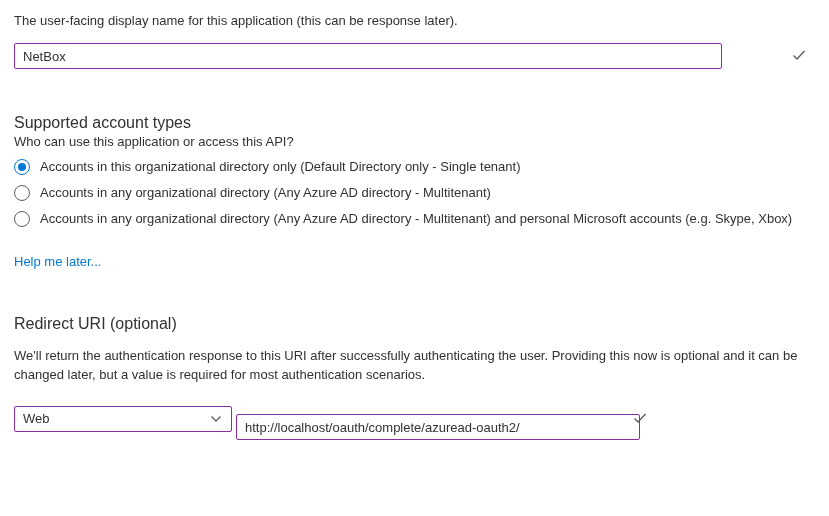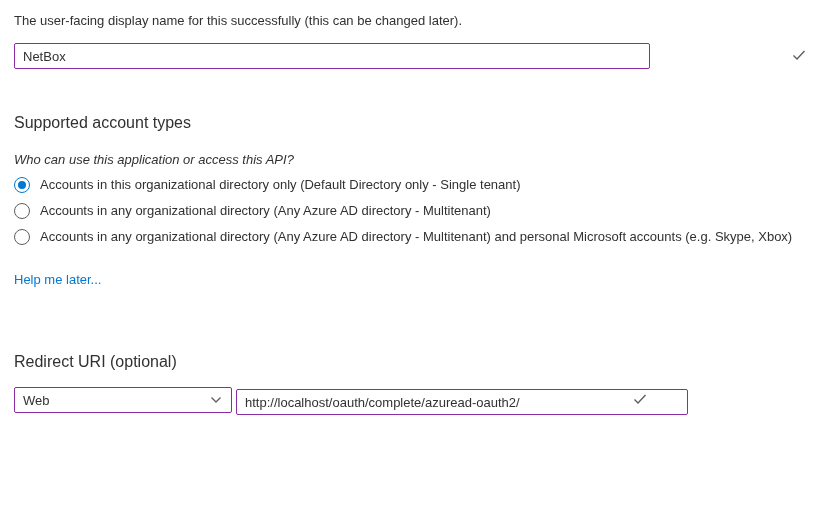--- a/index.html
+++ b/index.html
@@ -27,21 +27,21 @@
   }
   .desc {
     font-size: 13px;
     line-height: 18px;
     margin-top: 12px;
     color: #323130;
   }
 
   .text-input {
     display: block;
-    width: 636px;
+    width: 708px;
     height: 26px;
     margin-top: 13px;
     border: 1.5px solid #8a2da5;
     border-radius: 2px;
     font-family: "Liberation Sans", "DejaVu Sans", sans-serif;
     font-size: 13px;
     color: #323130;
     padding: 0 28px 0 8px;
     outline: none;
     background: #fff;
@@ -50,21 +50,21 @@
   .input-wrap .valid-icon {
     position: absolute;
     right: 8px; top: 50%;
     margin-top: -1px;
     transform: translateY(-50%);
     width: 16px; height: 16px;
     pointer-events: none;
   }
 
   .title-accounts { margin-top: 44px; }
-  .question { margin-top: 18px; font-style: italic; }
+  .question { margin-top: 0; }
 
   .radio-list { margin-top: 8px; }
   .radio-row {
     display: flex;
     align-items: flex-start;
     height: 26px;
     cursor: pointer;
   }
   .radio {
     width: 16px; height: 16px;
@@ -92,21 +92,21 @@
 
   .help-link {
     display: inline-block;
     margin-top: 17px;
     font-size: 13px;
     color: #0078d4;
     text-decoration: none;
     cursor: pointer;
   }
 
-  .title-redirect { margin-top: 64px; }
+  .title-redirect { margin-top: 44px; }
   .redirect-desc {
     font-size: 13px;
     line-height: 19px;
     margin-top: 12px;
     width: 801px;
   }
 
   .uri-row {
     display: flex;
     margin-top: 13px;
@@ -127,38 +127,38 @@
     color: #323130;
     cursor: pointer;
   }
   .platform-select .chevron-icon {
     position: absolute;
     right: 8px; top: 50%;
     transform: translateY(-50%);
     width: 14px; height: 14px;
   }
   .uri-wrap { position: relative; width: 420px; }
-  .uri-wrap .text-input { width: 452px; margin-top: 4px; }
+  .uri-wrap .text-input { width: 404px; margin-top: 17px; }
   .uri-wrap .valid-icon {
     position: absolute;
     right: 8px; top: 50%;
     margin-top: -1px;
     transform: translateY(-50%);
     width: 16px; height: 16px;
     pointer-events: none;
   }
 </style>
 </head>
 <body>
 
 <div class="page">
 
   
 
-  <p class="desc">The user-facing display name for this successfully (this can be changed later).</p>
+  <p class="desc">The user-facing display name for this application (this can be response later).</p>
 
   <div class="input-wrap" style="margin-top:13px;">
     <input class="text-input" style="margin-top: 0px;" type="text" value="NetBox">
     <svg class="valid-icon" viewBox="0 0 16 16">
       <path d="M2.5 8.5 L6 12 L13.5 4" fill="none" stroke="#605e5c" stroke-width="1.4"></path>
     </svg>
   </div>
 
   
   <h2 class="section-title title-accounts">Supported account types</h2>
@@ -178,20 +178,21 @@
       <span class="radio"></span>
       <span class="radio-label">Accounts in any organizational directory (Any Azure AD directory - Multitenant) and personal Microsoft accounts (e.g. Skype, Xbox)</span>
     </div>
   </div>
 
   <a class="help-link">Help me later...</a>
 
   
   <h2 class="section-title title-redirect">Redirect URI (optional)</h2>
 
+  <p class="redirect-desc">We'll return the authentication response to this URI after successfully authenticating the user. Providing this now is optional and it can be changed later, but a value is required for most authentication scenarios.</p>
 
   <div class="uri-row">
     <div class="platform-select">
       <span>Web</span>
       <svg class="chevron-icon" viewBox="0 0 14 14">
         <path d="M2.5 4.5 L7 9 L11.5 4.5" fill="none" stroke="#605e5c" stroke-width="1.3"></path>
       </svg>
     </div>
     <div class="uri-wrap">
       <input class="text-input" type="text" value="http://localhost/oauth/complete/azuread-oauth2/" style="">

